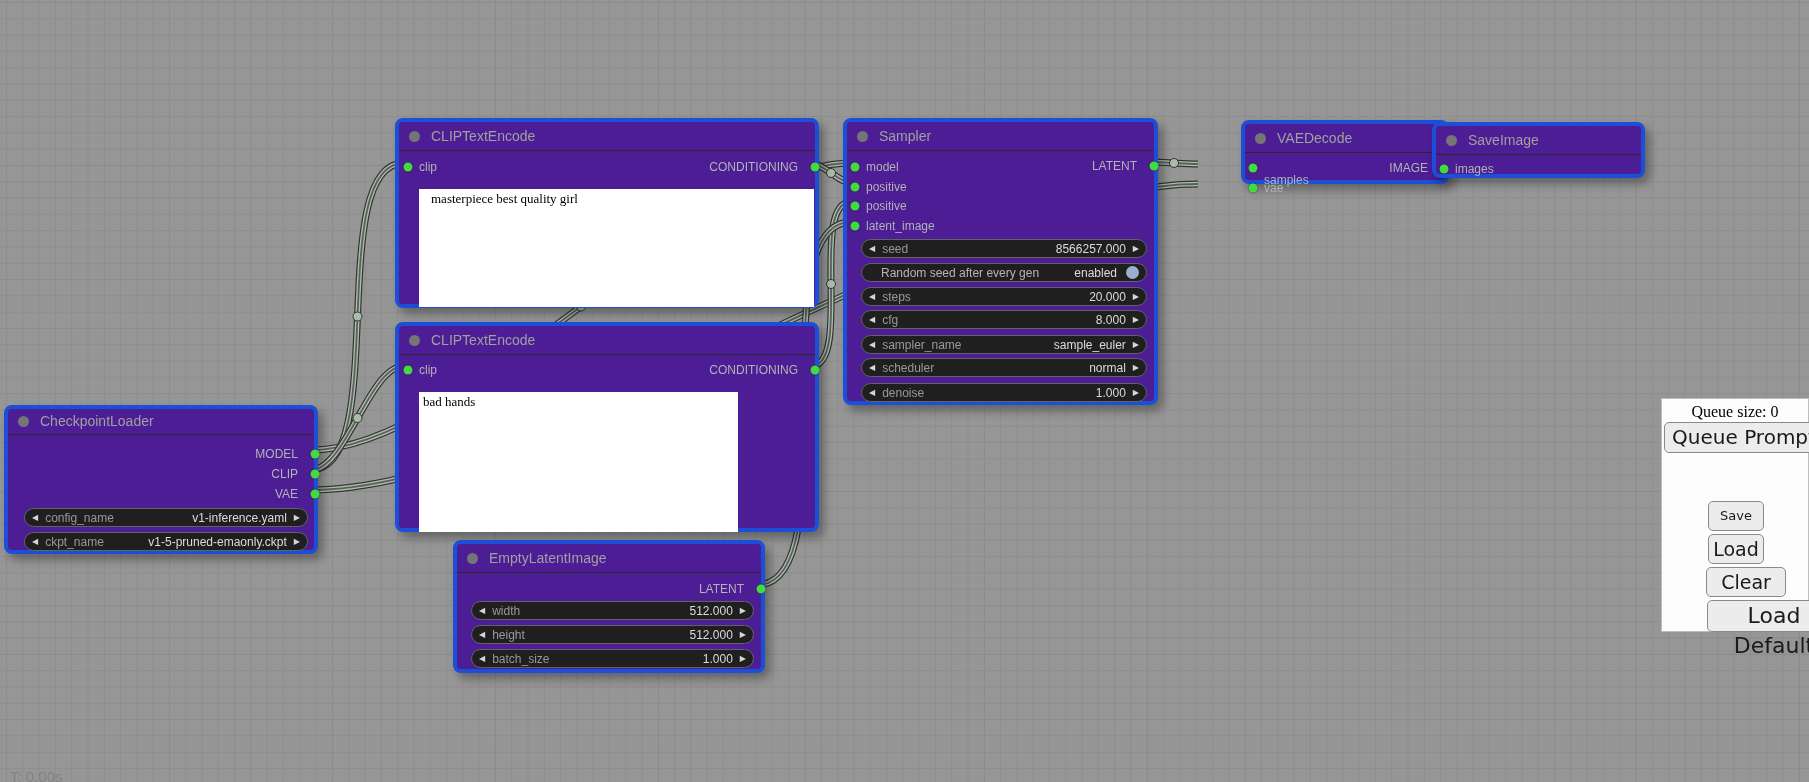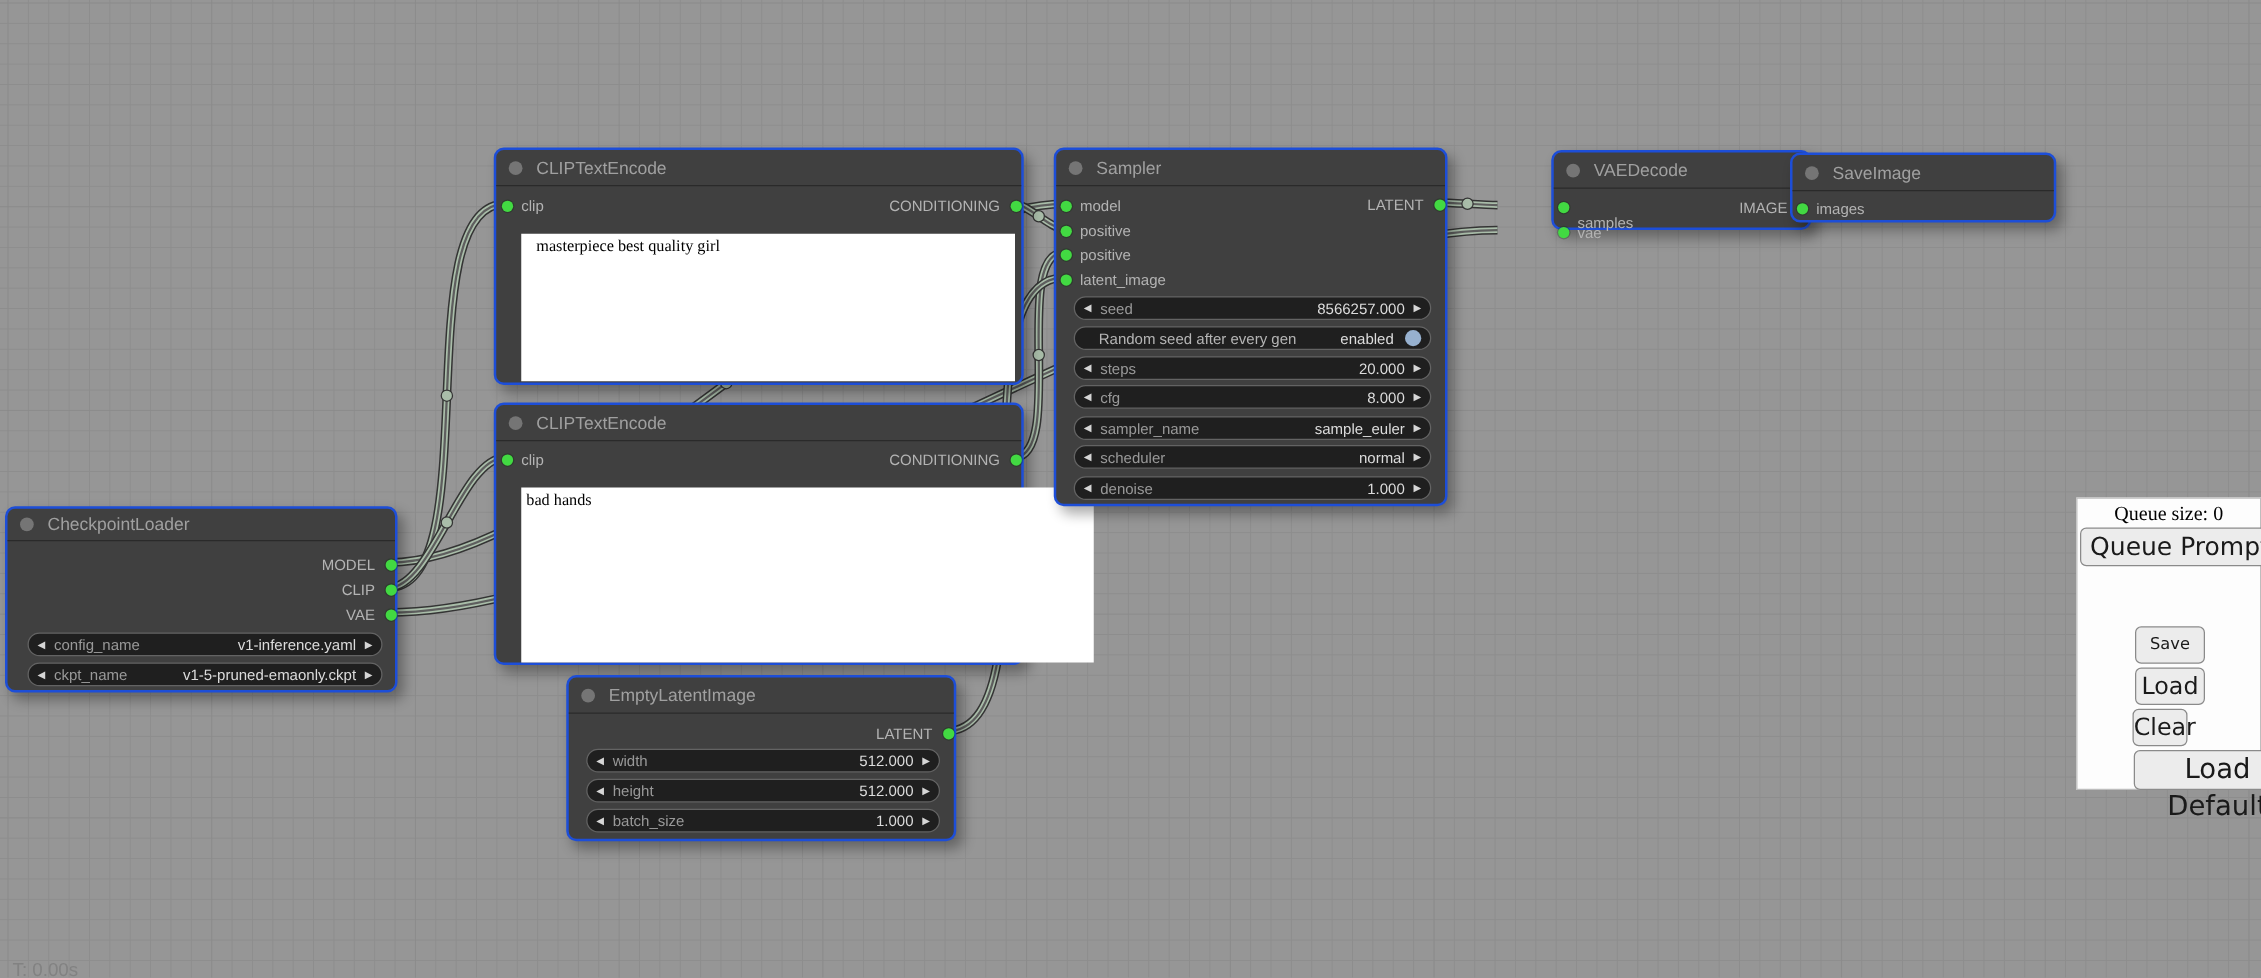--- a/index.html
+++ b/index.html
@@ -11,21 +11,21 @@
       linear-gradient(90deg,#87878755 1px, transparent 1px),
       linear-gradient(#8d8d8d 1px, transparent 1px),
       linear-gradient(90deg,#8d8d8d 1px, transparent 1px);
     background-size:163px 163px,163px 163px,16.3px 16.3px,16.3px 16.3px;
     background-position:6px 2px,6px 2px,6px 2px,6px 2px;
     font-family:"Liberation Sans",sans-serif;
   }
   #links-svg{position:absolute;left:0;top:0;z-index:1;}
   .node{
     position:absolute;z-index:2;box-sizing:border-box;
-    background:#404040;border:2px solid #1d4ed8;border-radius:8px;
+    background:#4c1d95;border:4px solid #1d4ed8;border-radius:8px;
     box-shadow:5px 6px 10px rgba(0,0,0,.33);
     color:#b3b3b3;font-size:12px;
   }
   .nhead{height:28px;line-height:28px;border-bottom:1px solid #2a2a2a;position:relative;}
   .ntitle{position:absolute;left:32px;top:0;color:#a0a0a0;font-size:14px;white-space:nowrap;}
   .ndot{position:absolute;left:10px;top:9px;width:11px;height:11px;border-radius:50%;background:#757575;}
   .port{position:absolute;width:9px;height:9px;border-radius:50%;background:#42d942;transform:translate(-50%,-50%);box-shadow:0 0 0 1px rgba(0,40,0,.25);}
   .plabel{position:absolute;transform:translateY(-50%);color:#b3b3b3;font-size:12px;white-space:nowrap;}
   .plabel.out{text-align:right;}
   .widget{
@@ -46,21 +46,21 @@
     background:#fdfdfd;border:1px solid #bdbdbd;box-sizing:border-box;
   }
   #queue-size{margin-top:4px;text-align:center;font-family:"Liberation Serif",serif;font-size:16px;color:#000;}
   .qbtn{
     position:absolute;box-sizing:border-box;background:#ececec;border:1px solid #8a8a8a;border-radius:5px;
     color:#1a1a1a;font-family:"DejaVu Sans","Liberation Sans",sans-serif;text-align:center;cursor:pointer;
   }
   #btn-queue-prompt{left:2px;top:23px;width:160px;height:31px;font-size:20px;line-height:29px;}
   #btn-save {left:46px;top:102px;width:56px;height:30px;font-size:13px;line-height:28px;text-align:center;}
   #btn-load {left:46px;top:135px;width:56px;height:30px;font-size:19px;line-height:28px;}
-  #btn-clear{left:44px;top:168px;width:44px;height:30px;font-size:19px;line-height:28px;}
+  #btn-clear{left:44px;top:168px;width:80px;height:30px;font-size:19px;line-height:28px;}
   #btn-load-default{left:9px;top:201px;width:134px;height:32px;font-size:22px;line-height:30px;margin-left:36px;}
   #timer-overlay{position:absolute;left:10px;top:768px;z-index:2;color:#828282;font-size:15px;}
 </style>
 </head>
 <body>
 
 <svg id="links-svg" width="1809" height="782">
     <g>
       <path d="M 311 450 C 463.88251208035535 450, 698.1174879196446 163, 851 163" fill="none" stroke="#343434" stroke-width="7"></path>
       <path d="M 311 450 C 463.88251208035535 450, 698.1174879196446 163, 851 163" fill="none" stroke="#a9bda9" stroke-width="4.6"></path>
@@ -156,21 +156,21 @@
 
 <div class="node" style="left:395px;top:322px;width:424px;height:210px;">
   <div class="nhead">
     <span class="ndot"></span>
     <span class="ntitle">CLIPTextEncode</span>
   </div>
   <span class="port" style="left:9px;top:44px;"></span>
   <span class="plabel" style="left:20px;top:44px;">clip</span>
   <span class="port" style="left:416px;top:44px;"></span>
   <span class="plabel out" style="right:17px;top:44px;">CONDITIONING</span>
-  <div class="ntext" style="left:20px;top:66px;width:458px;height:140px;">bad hands</div>
+  <div class="ntext" style="left:20px;top:66px;width:319px;height:140px;">bad hands</div>
 </div>
 
 <div class="node" style="left:843px;top:118px;width:315px;height:287px;">
   <div class="nhead">
     <span class="ndot"></span>
     <span class="ntitle">Sampler</span>
   </div>
   <span class="port" style="left:8px;top:45px;"></span>
   <span class="plabel" style="left:19px;top:45px;">model</span>
   <span class="port" style="left:8px;top:65px;"></span>

